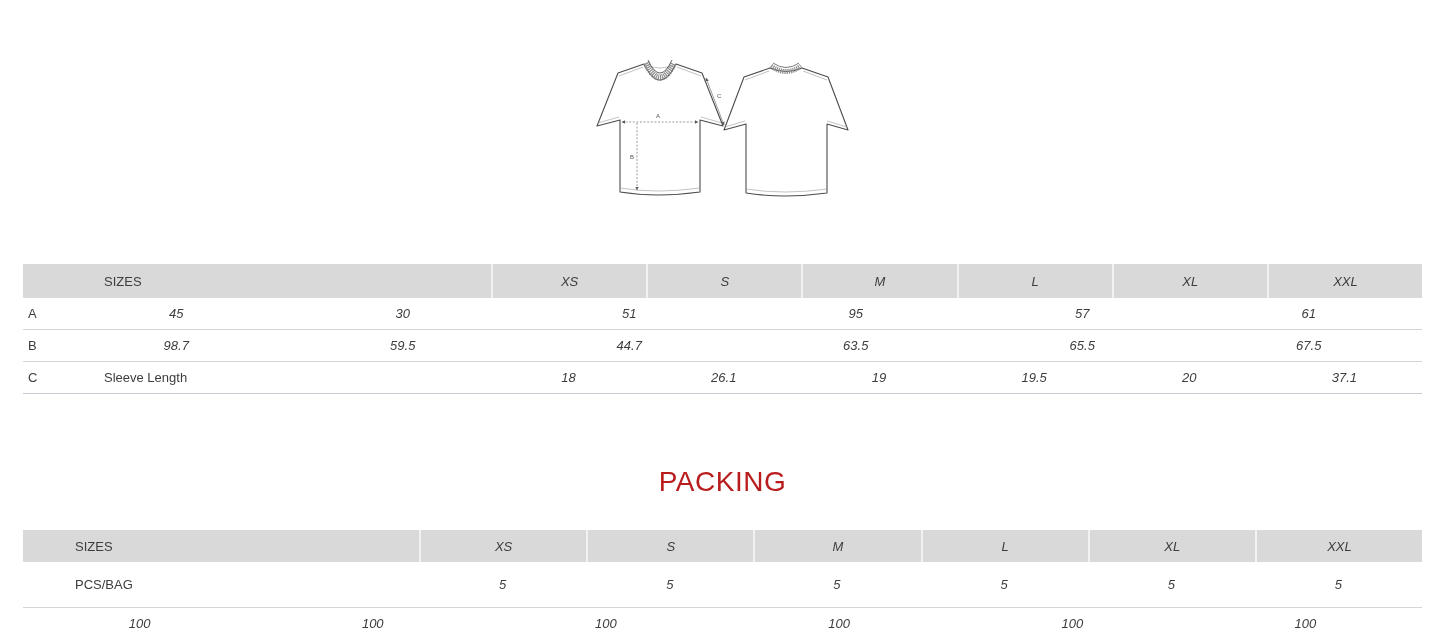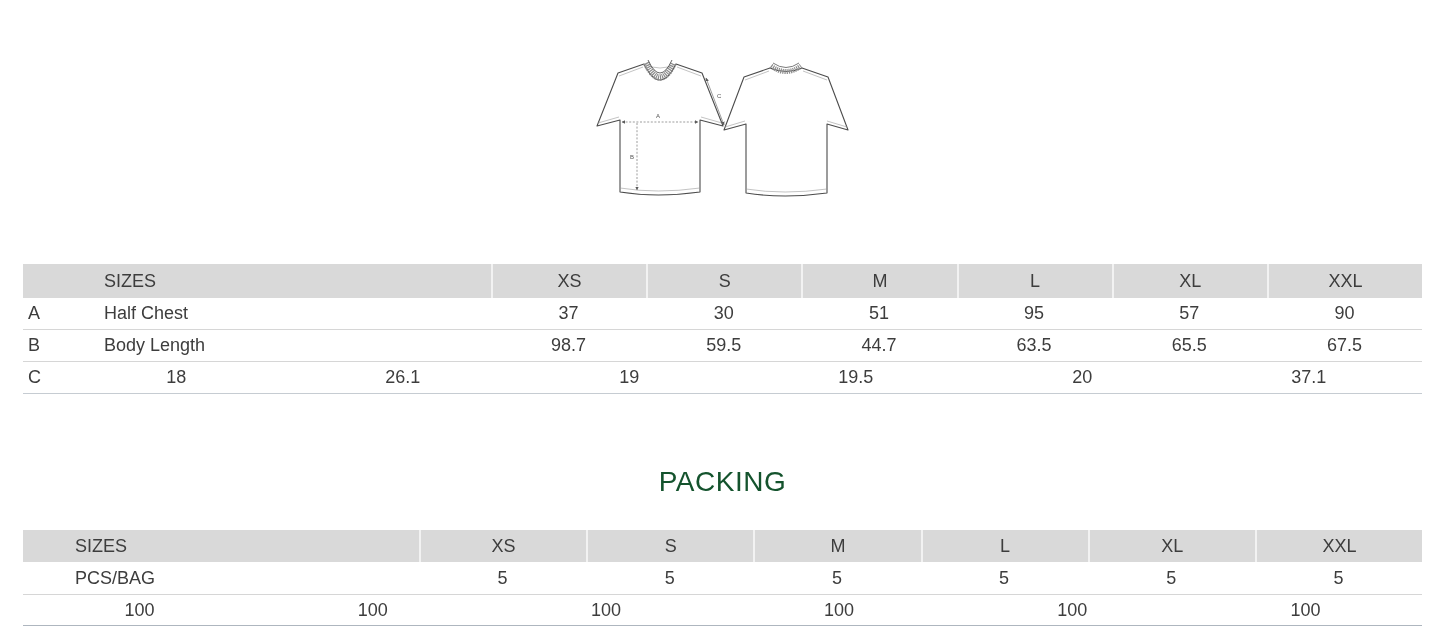--- a/index.html
+++ b/index.html
@@ -4,40 +4,40 @@
 <style>
   html,body{margin:0;padding:0;}
   body{
     width:1445px;height:628px;position:relative;overflow:hidden;
     background:#ffffff;color:#3d3d3d;
     font-family:"Liberation Sans", sans-serif;
   }
   
   .drawing{position:absolute;left:593px;top:52px;width:260px;height:150px;}
   
-  .table{position:absolute;left:23px;width:1399px;font-size:18px;}
+  .table{position:absolute;left:23px;width:1399px;font-size:13px;}
   .t1{top:264px;}
   .t2{top:530px;}
   .thead{display:flex;align-items:stretch;background:#d9d9d9;}
   .t1 .thead{height:34px;}
   .t2 .thead{height:32px;}
   .trow{display:flex;align-items:center;border-bottom:1px solid #d6d6d6;box-sizing:border-box;}
   .t1 .trow{height:32px;}
-  .t2 .trow{height:33px;}
+  .t2 .trow{height:46px;}
   .t1 .trow.last{border-bottom-color:#c6ccd2;}
   .t2 .trow.last{height:31px;border-bottom-color:#aeb6bf;}
   .c-letter{width:40px;padding-left:5px;box-sizing:border-box;display:flex;align-items:center;}
   .c-label{width:428px;padding-left:41px;box-sizing:border-box;display:flex;align-items:center;}
   .t2 .c-label{width:396px;padding-left:52px;}
-  .c-size{flex:1;text-align:center;display:flex;align-items:center;justify-content:center;}
+  .c-size{flex:1;text-align:center;display:flex;align-items:center;justify-content:center;font-style:italic;}
   .thead .c-size{border-left:2px solid rgba(255,255,255,0.65);box-sizing:border-box;}
   
   .packing-title{
     position:absolute;top:466px;left:0;width:100%;text-align:center;
-    font-size:28px;color:#14532d;letter-spacing:0.5px;
+    font-size:28px;color:#b91c1c;letter-spacing:0.5px;
   }
 </style>
 </head>
 <body>
 
 <svg class="drawing" viewBox="0 0 260 150">
   <defs>
     <marker id="arr" markerWidth="7" markerHeight="7" refX="5.5" refY="3" orient="auto-start-reverse">
       <path d="M0,0 L6,3 L0,6 Z" fill="#5a5a5a"></path>
     </marker>
@@ -89,42 +89,41 @@
     <div class="c-size">XS</div>
     <div class="c-size">S</div>
     <div class="c-size">M</div>
     <div class="c-size">L</div>
     <div class="c-size">XL</div>
     <div class="c-size">XXL</div>
   </div>
 
   <div class="trow">
     <div class="c-letter">A</div>
-    <div class="c-label">Half Chest</div>
-    <div class="c-size">37</div>
+    <div class="c-size">45</div>
     <div class="c-size">30</div>
     <div class="c-size">51</div>
     <div class="c-size">95</div>
     <div class="c-size">57</div>
-    <div class="c-size">90</div>
+    <div class="c-size">61</div>
   </div>
 
   <div class="trow">
     <div class="c-letter">B</div>
-    <div class="c-label">Body Length</div>
     <div class="c-size">98.7</div>
     <div class="c-size">59.5</div>
     <div class="c-size">44.7</div>
     <div class="c-size">63.5</div>
     <div class="c-size">65.5</div>
     <div class="c-size">67.5</div>
   </div>
 
   <div class="trow last">
     <div class="c-letter">C</div>
+    <div class="c-label">Sleeve Length</div>
     <div class="c-size">18</div>
     <div class="c-size">26.1</div>
     <div class="c-size">19</div>
     <div class="c-size">19.5</div>
     <div class="c-size">20</div>
     <div class="c-size">37.1</div>
   </div>
 </div>
 
 <div class="packing-title">PACKING</div>

